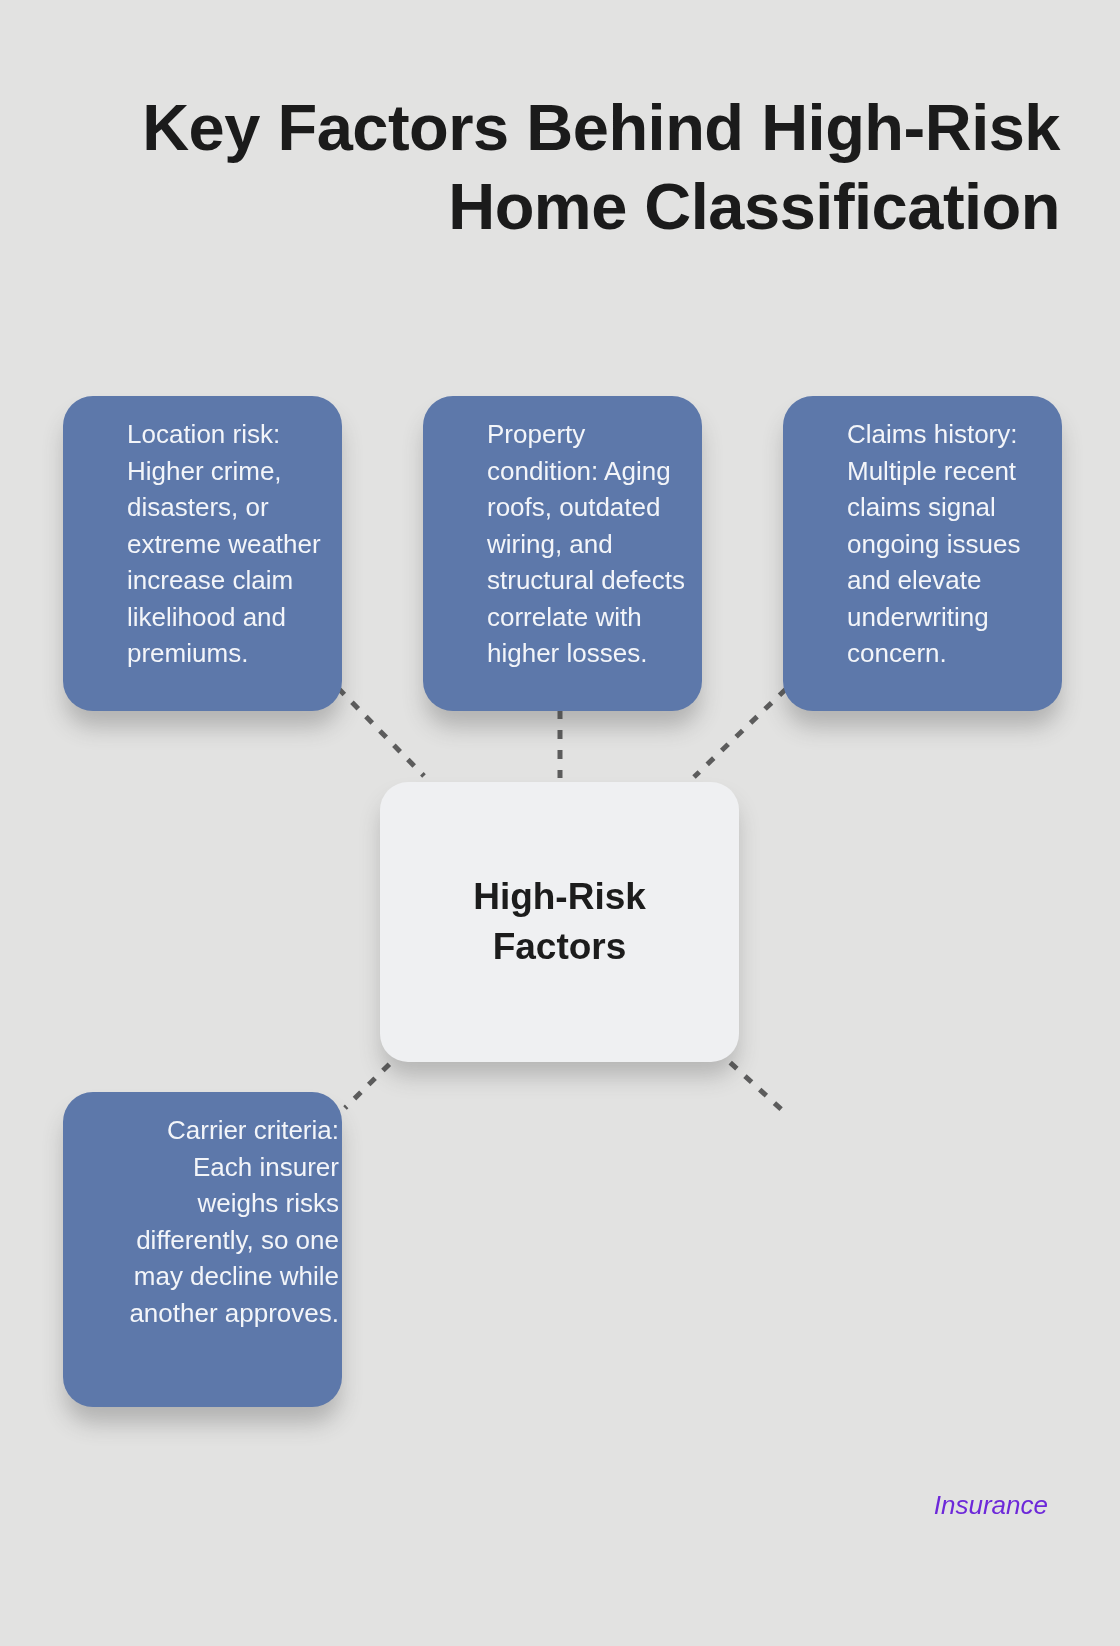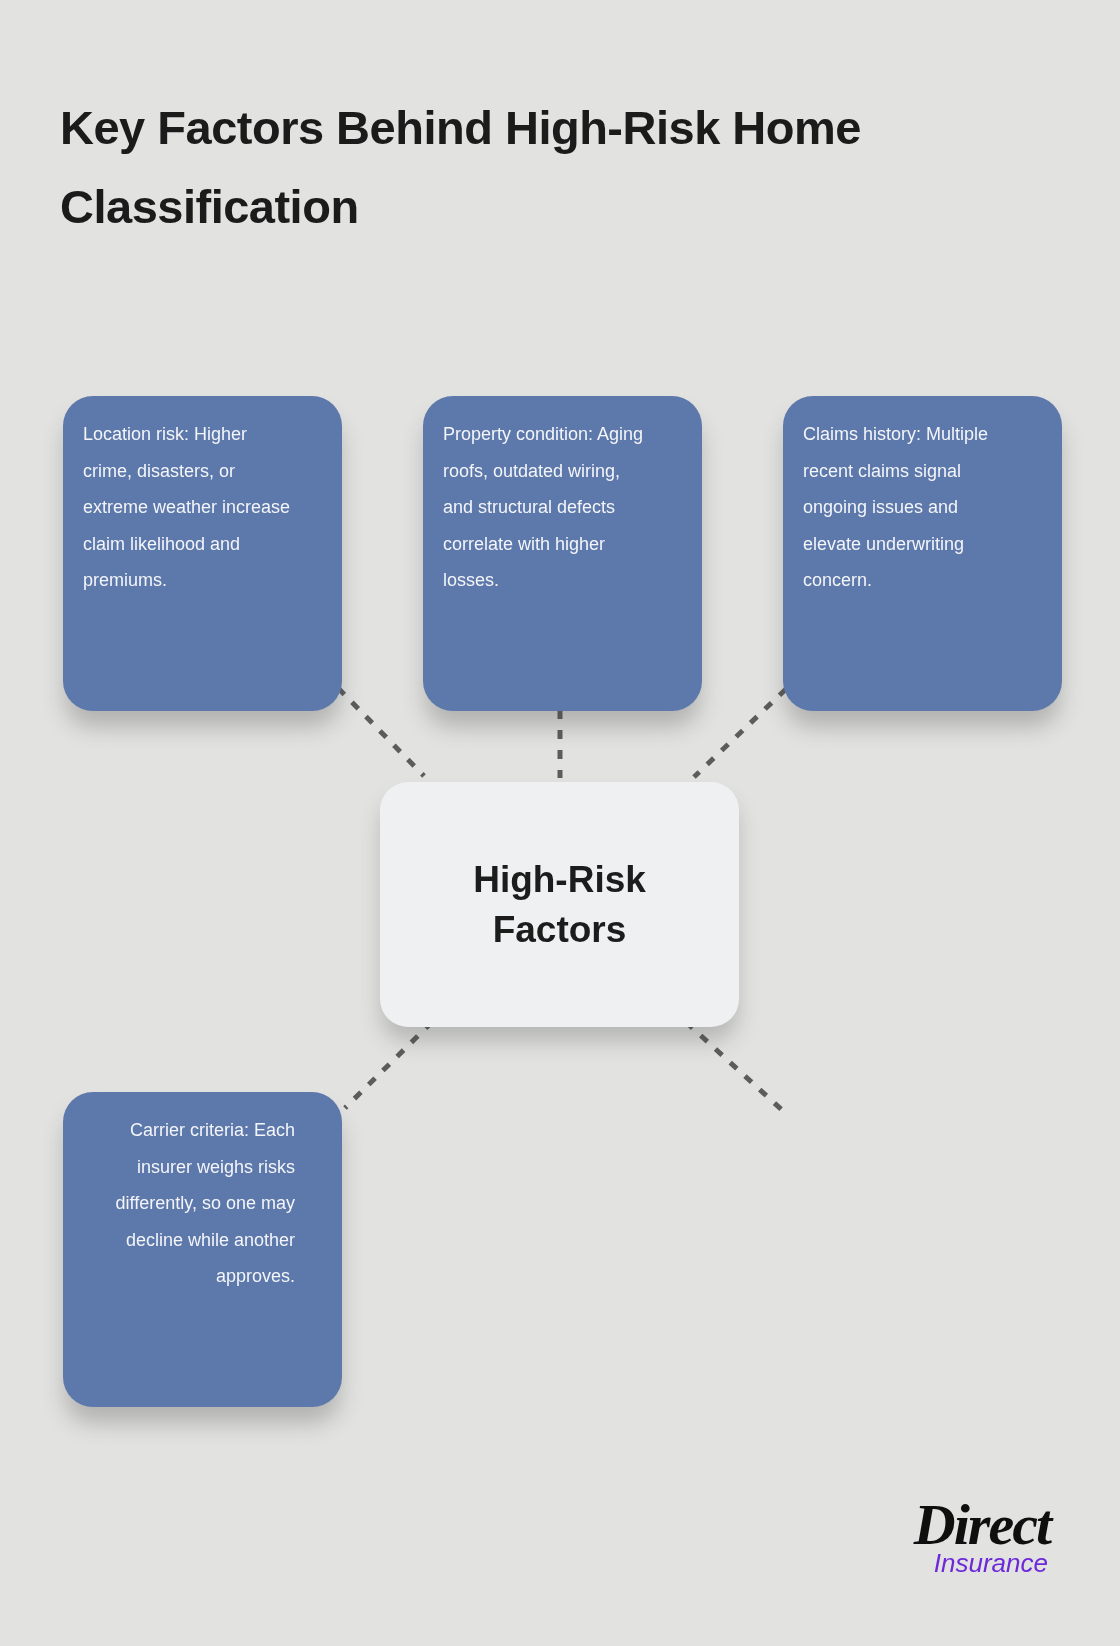--- a/index.html
+++ b/index.html
@@ -11,22 +11,22 @@
     margin: 0 auto;
     background: #e2e2e1;
     overflow: hidden;
     font-family: "Liberation Sans", sans-serif;
   }
   .title {
     position: absolute;
     top: 88px;
     left: 60px;
     width: 1000px;
-    text-align: left;
-    font-size: 47px;
+    text-align: right;
+    font-size: 65px;
     line-height: 79px;
     font-weight: 700;
     color: #1b1b1b;
     letter-spacing: -0.5px;
   }
   .connector-layer {
     position: absolute;
     top: 0; left: 0;
     width: 1120px;
     height: 1646px;
@@ -42,36 +42,37 @@
     position: absolute;
     width: 279px;
     height: 315px;
     background: #5d78aa;
     border-radius: 30px;
     padding: 20px 20px 0 20px;
     box-shadow: 0 18px 22px -2px rgba(70,70,70,0.30);
   }
   .card-text {
     width: 212px;
-    font-size: 18px;
+    font-size: 26px;
     line-height: 36.5px;
     color: #f3f5f9;
     font-weight: 400;
+    margin-left: 44px;
   }
   .card-1 { left: 63px;  top: 396px; }
   .card-2 { left: 423px; top: 396px; }
   .card-3 { left: 783px; top: 396px; }
   .card-4 { left: 63px;  top: 1092px; text-align: right; }
   .card-5 { left: 782px; top: 1092px; width: 280px; }
   .center-node {
     position: absolute;
     left: 380px;
     top: 782px;
     width: 359px;
-    height: 245px;
+    height: 280px;
     background: #eff0f2;
     border-radius: 28px;
     box-shadow: 0 16px 22px -2px rgba(70,70,70,0.28);
     display: flex;
     align-items: center;
     justify-content: center;
   }
   .center-label {
     width: 260px;
     text-align: center;
@@ -136,17 +137,16 @@
   <div class="center-node">
     <div class="center-label">High-Risk Factors</div>
   </div>
 
   <div class="card card-4">
     <div class="card-text">Carrier criteria: Each insurer weighs risks differently, so one may decline while another approves.</div>
   </div>
 
 
   <div class="logo">
-    <div class="logo-brand">Direct</div>
     <div class="logo-tagline">Insurance</div>
   </div>
 
 </div>
 
 </body></html>

